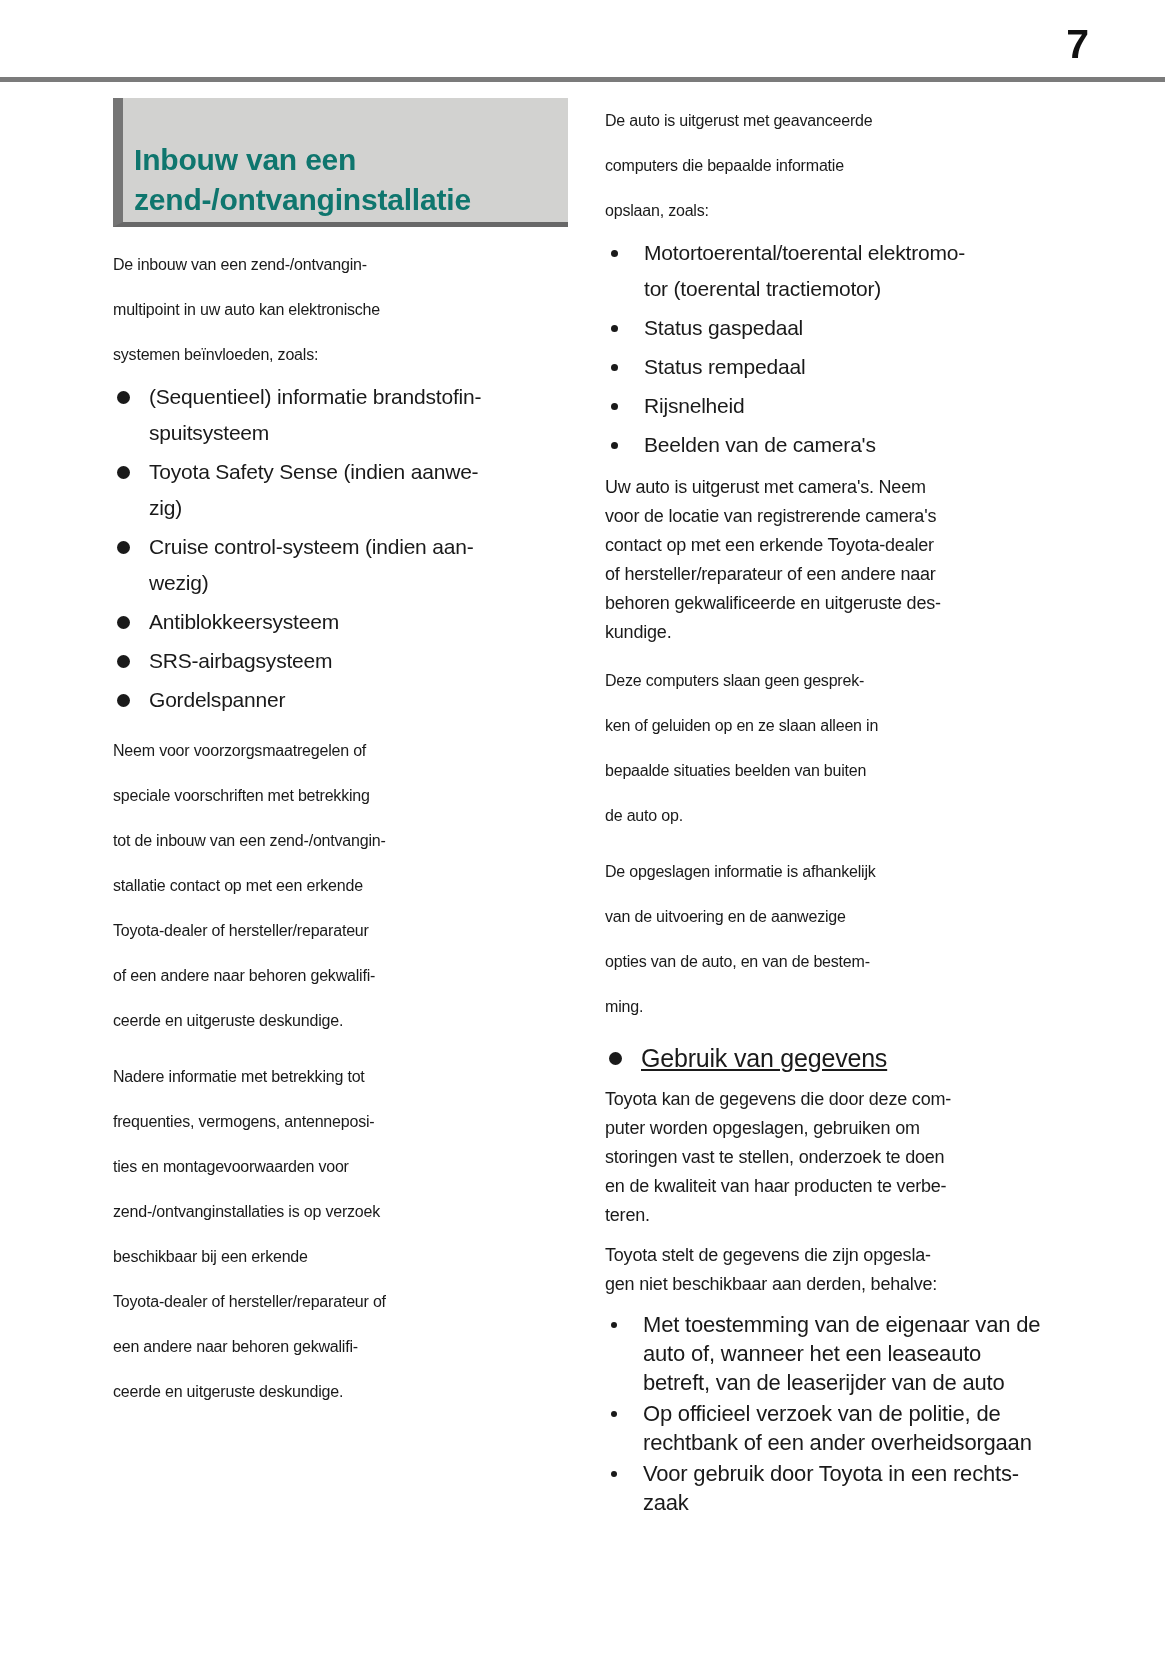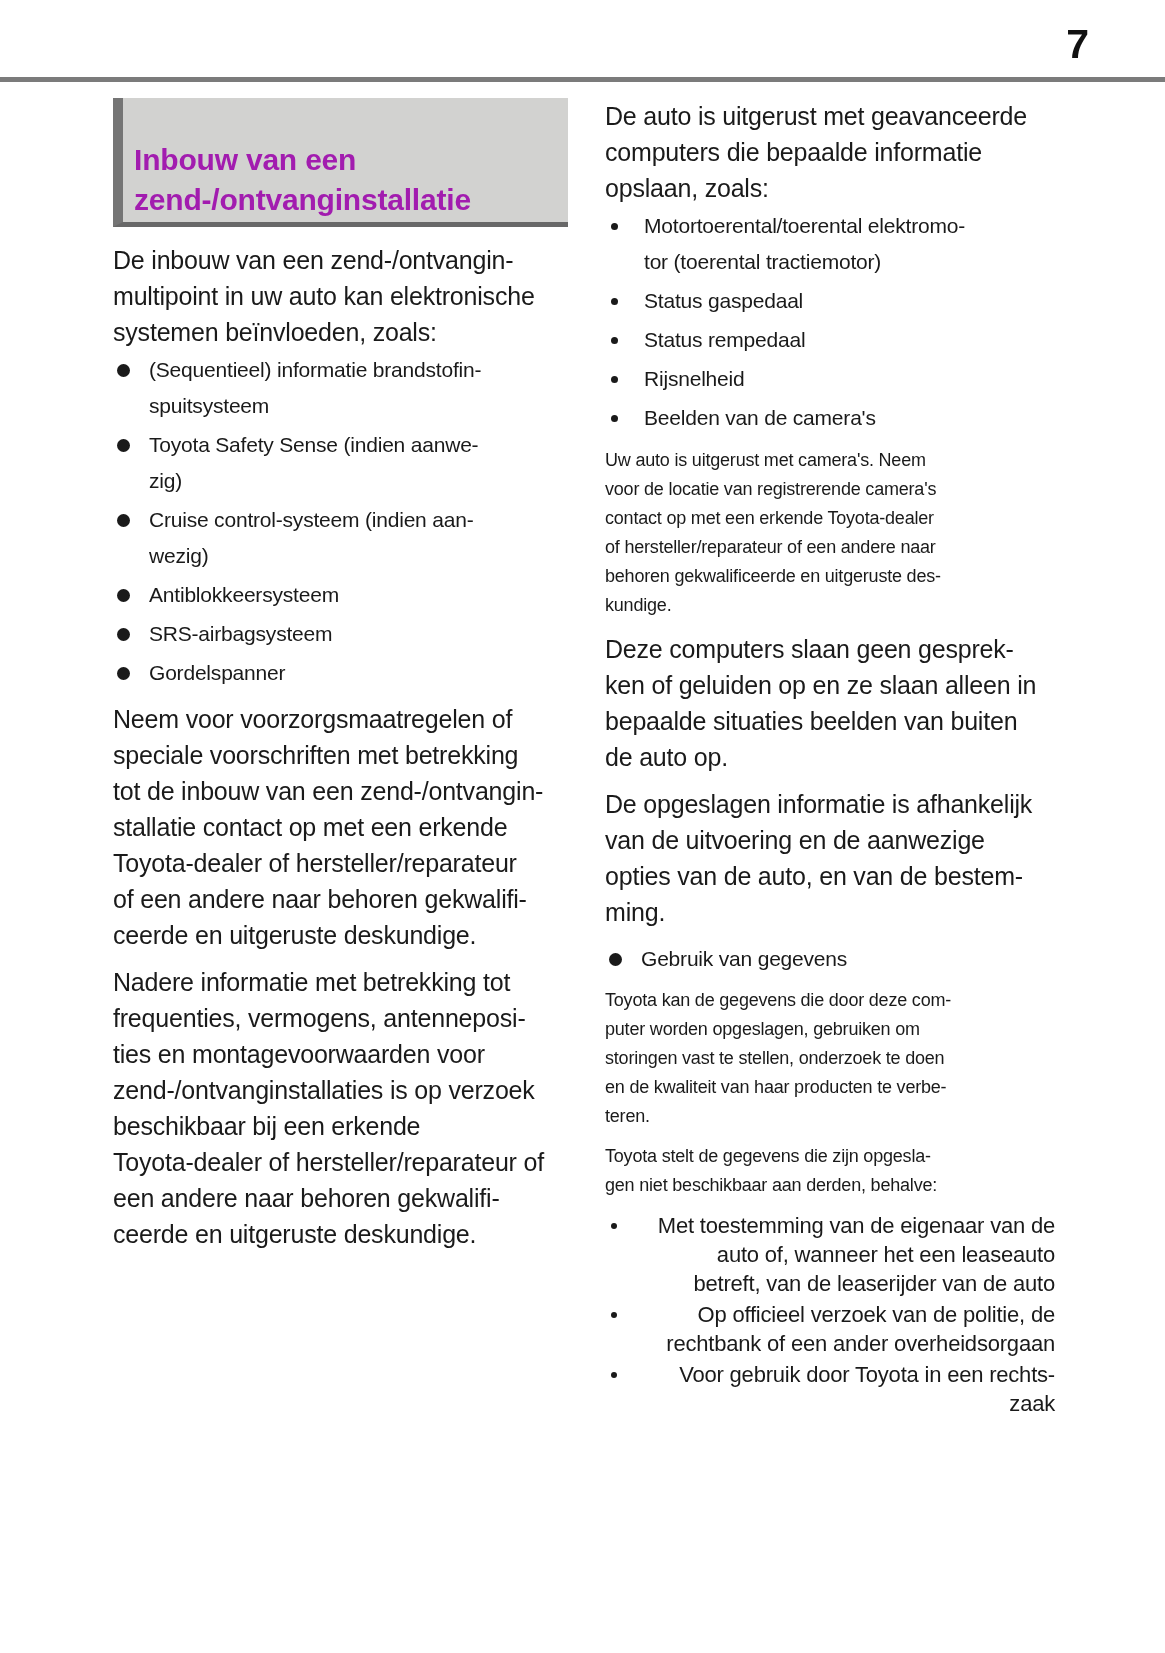--- a/index.html
+++ b/index.html
@@ -51,26 +51,26 @@
   .section-header {
     background: var(--header_bg, #d2d2d0);
     border-left: 10px solid var(--header_bar, #757575);
     border-bottom: 5px solid var(--header_border, #686868);
     padding: 2px 6px 2px 11px;
     margin-bottom: 15px;
     font-size: 30px;
     font-weight: bold;
     line-height: 40px;
     letter-spacing: -0.2px;
-    color: #a21caf;
+    color: #0f766e;
     white-space: pre-line;
   }
   p.body {
-    font-size: 25px;
-    line-height: 36px;
+    font-size: 16px;
+    line-height: 45px;
     letter-spacing: -0.2px;
     margin: 0 0 11px 0;
     white-space: pre-line;
   }
   p.tight { margin-bottom: 2px; }
   p.small {
     font-size: 18px;
     line-height: 29px;
     letter-spacing: -0.2px;
     margin: 0 0 11px 0;
@@ -89,21 +89,20 @@
     letter-spacing: -0.2px;
     padding-left: 36px;
     white-space: pre-line;
   }
   ul.blist.tinybullets li { padding-left: 39px; }
   ul.blist.smalltext li {
     font-size: 22px;
     line-height: 29px;
     padding-left: 38px;
     margin-bottom: 2px;
-    text-align: right;
   }
   .dot {
     position: absolute;
     left: 4px;
     top: 12px;
     width: 13px;
     height: 13px;
     border-radius: 50%;
     background: var(--text_color, #1a1a1a);
   }
@@ -113,24 +112,25 @@
     top: 15px;
     width: 7px;
     height: 7px;
     border-radius: 50%;
     background: var(--text_color, #1a1a1a);
   }
   ul.blist.smalltext .tinydot { top: 12px; width: 6px; height: 6px; }
   .disc-item {
     position: relative;
     padding-left: 36px;
-    font-size: 21px;
+    font-size: 25px;
     line-height: 36px;
     letter-spacing: -0.2px;
     margin: 2px 0 9px 0;
+    text-decoration: underline;
   }
 </style>
 </head>
 <body>
 
 <div class="page">
 
   <div class="page-number">7</div>
   <div class="top-rule"></div>
 

